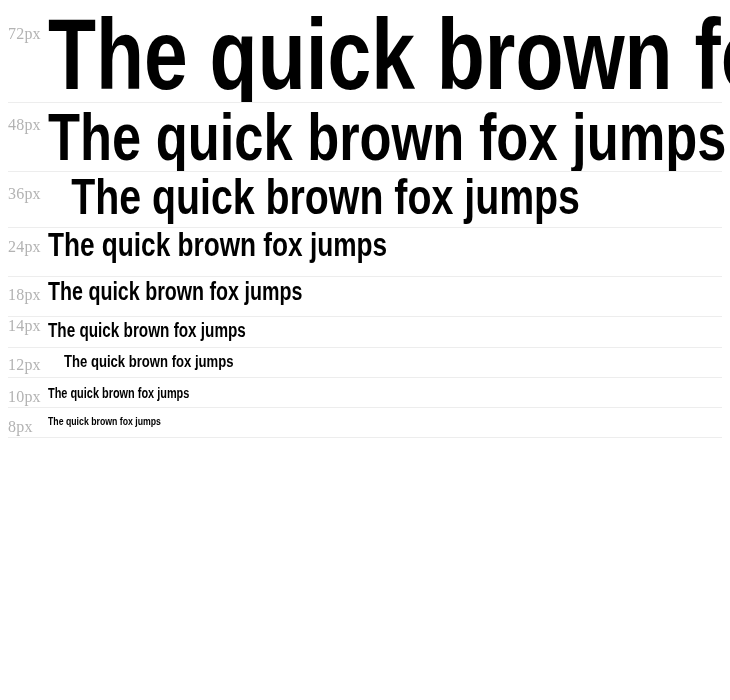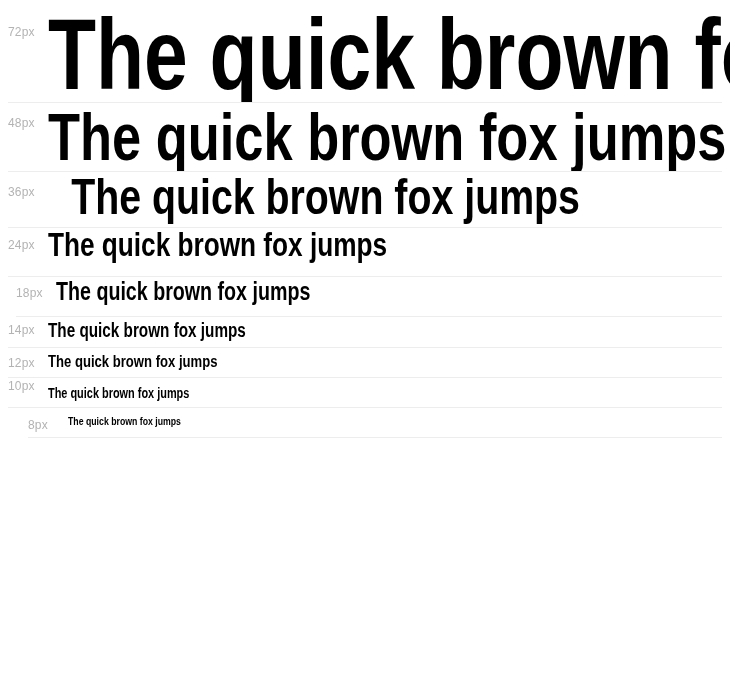--- a/index.html
+++ b/index.html
@@ -17,25 +17,26 @@
     width: 730px;
   }
   .row {
     position: relative;
     overflow: hidden;
     box-sizing: border-box;
   }
   .size-label {
     position: absolute;
     left: 8px;
-    font-size: 12px;
+    font-size: 16px;
     line-height: 1;
     font-weight: 400;
     color: var(--label-color, #b3b3b3);
     letter-spacing: 0.2px;
+    font-family: Liberation Serif, serif;
   }
   .preview {
     margin-left: 48px;
     line-height: 1;
     font-weight: 700;
     white-space: nowrap;
     color: var(--text-color, #000000);
     transform: scaleX(0.78);
     transform-origin: left top;
     font-family: "Liberation Sans", "DejaVu Sans", sans-serif;
@@ -70,42 +71,42 @@
     <div class="preview" style="font-size: 50.4px; padding-top: 0px;">The quick brown fox jumps</div>
     <div class="divider"></div>
   </div>
 
   <div class="row" style="height: 49px;">
     <span class="size-label" style="top: 11px;">24px</span>
     <div class="preview" style="font-size: 33.6px; padding-top: 0px;">The quick brown fox jumps</div>
     <div class="divider"></div>
   </div>
 
-  <div class="row" style="height: 40px; margin-left: 8px;">
+  <div class="row" style="height: 40px;">
     <span class="size-label" style="top: 10px;">18px</span>
     <div class="preview" style="font-size: 25.2px; padding-top: 2px;">The quick brown fox jumps</div>
     <div class="divider"></div>
   </div>
 
   <div class="row" style="height: 31px;">
-    <span class="size-label" style="top: 7px;">14px</span>
+    <span class="size-label" style="top: 1px;">14px</span>
     <div class="preview" style="font-size: 19.6px; padding-top: 4px;">The quick brown fox jumps</div>
     <div class="divider"></div>
   </div>
 
-  <div class="row" style="height: 30px;">
+  <div class="row" style="height: 30px; padding-left: 16px;">
     <span class="size-label" style="top: 9px;">12px</span>
     <div class="preview" style="font-size: 16.8px; padding-top: 6px;">The quick brown fox jumps</div>
     <div class="divider"></div>
   </div>
 
   <div class="row" style="height: 30px;">
-    <span class="size-label" style="top: 2px;">10px</span>
+    <span class="size-label" style="top: 11px;">10px</span>
     <div class="preview" style="font-size: 14px; padding-top: 8px;">The quick brown fox jumps</div>
     <div class="divider"></div>
   </div>
 
-  <div class="row" style="height: 30px; margin-left: 20px;">
+  <div class="row" style="height: 30px;">
     <span class="size-label" style="top: 11px;">8px</span>
     <div class="preview" style="font-size: 11.2px; padding-top: 8px;">The quick brown fox jumps</div>
     <div class="divider"></div>
   </div>
 </div>
 
 </body></html>

